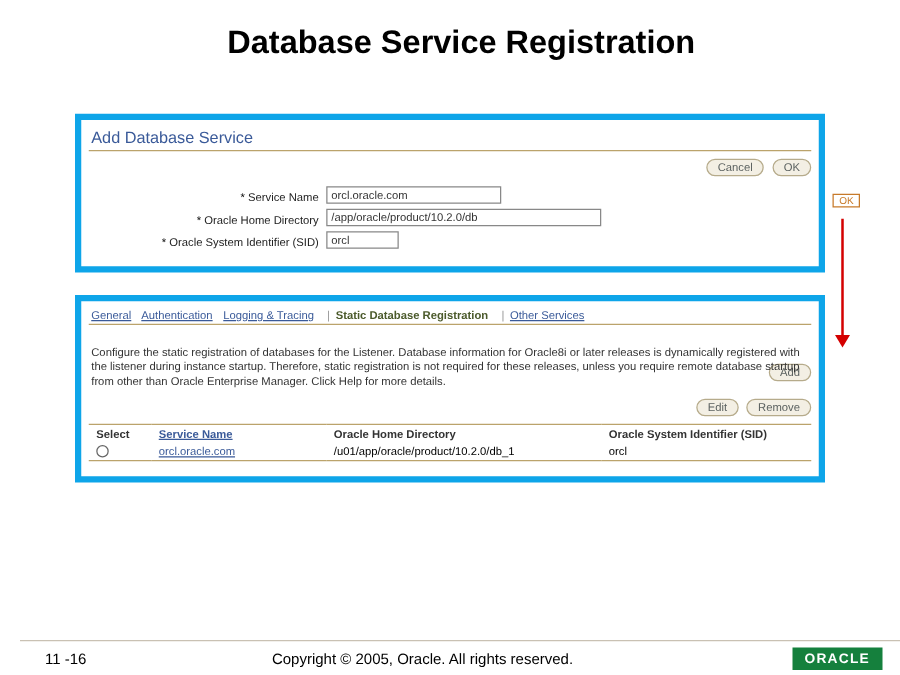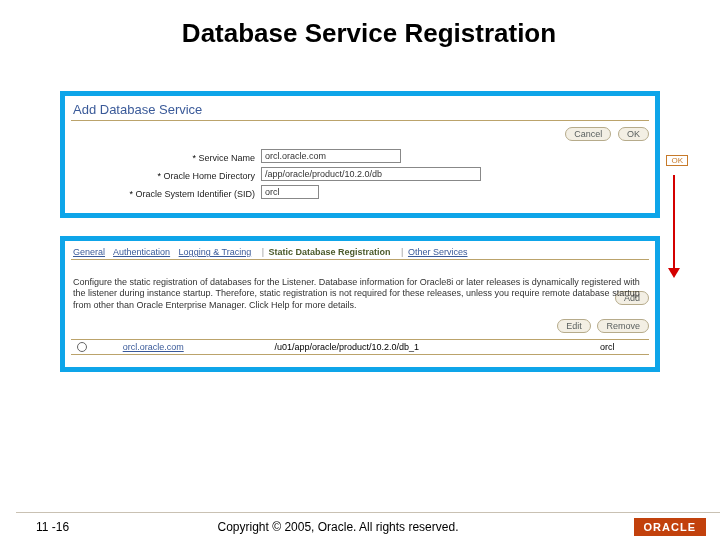--- a/index.html
+++ b/index.html
@@ -162,21 +162,21 @@
     text-align: center;
     font-size: 12px;
   }
   .footer-logo {
     width: 140px;
     display: flex;
     justify-content: flex-end;
     padding-right: 14px;
   }
   .ora {
-    background: #c2410c;
+    background: #15803d;
     color: #fff;
     font-weight: bold;
     font-size: 11px;
     letter-spacing: 1px;
     padding: 3px 10px;
     font-family: Arial, sans-serif;
   }
 </style>
 </head>
 <body>
@@ -217,20 +217,26 @@
     <span class="tab">Other Services</span>
   </div>
   <div class="desc">Configure the static registration of databases for the Listener. Database information for Oracle8i or later releases is dynamically registered with the listener during instance startup. Therefore, static registration is not required for these releases, unless you require remote database startup from other than Oracle Enterprise Manager. Click Help for more details.</div>
   <div class="btnrow">
     <span class="obtn">Edit</span>
     <span class="obtn">Remove</span>
     <span class="obtn" style="float:right; margin-top:-28px;">Add</span>
   </div>
   <table class="table">
     <tbody>
+        <tr>
+      <th style="width:50px;">Select</th>
+      <th class="link" style="width:140px;">Service Name</th>
+      <th style="width:220px;">Oracle Home Directory</th>
+      <th>Oracle System Identifier (SID)</th>
+    </tr>
     <tr>
       <td><span class="radio"></span></td>
       <td class="link">orcl.oracle.com</td>
       <td>/u01/app/oracle/product/10.2.0/db_1</td>
       <td>orcl</td>
     </tr>
   </tbody>
     </table>
 </div>
 

